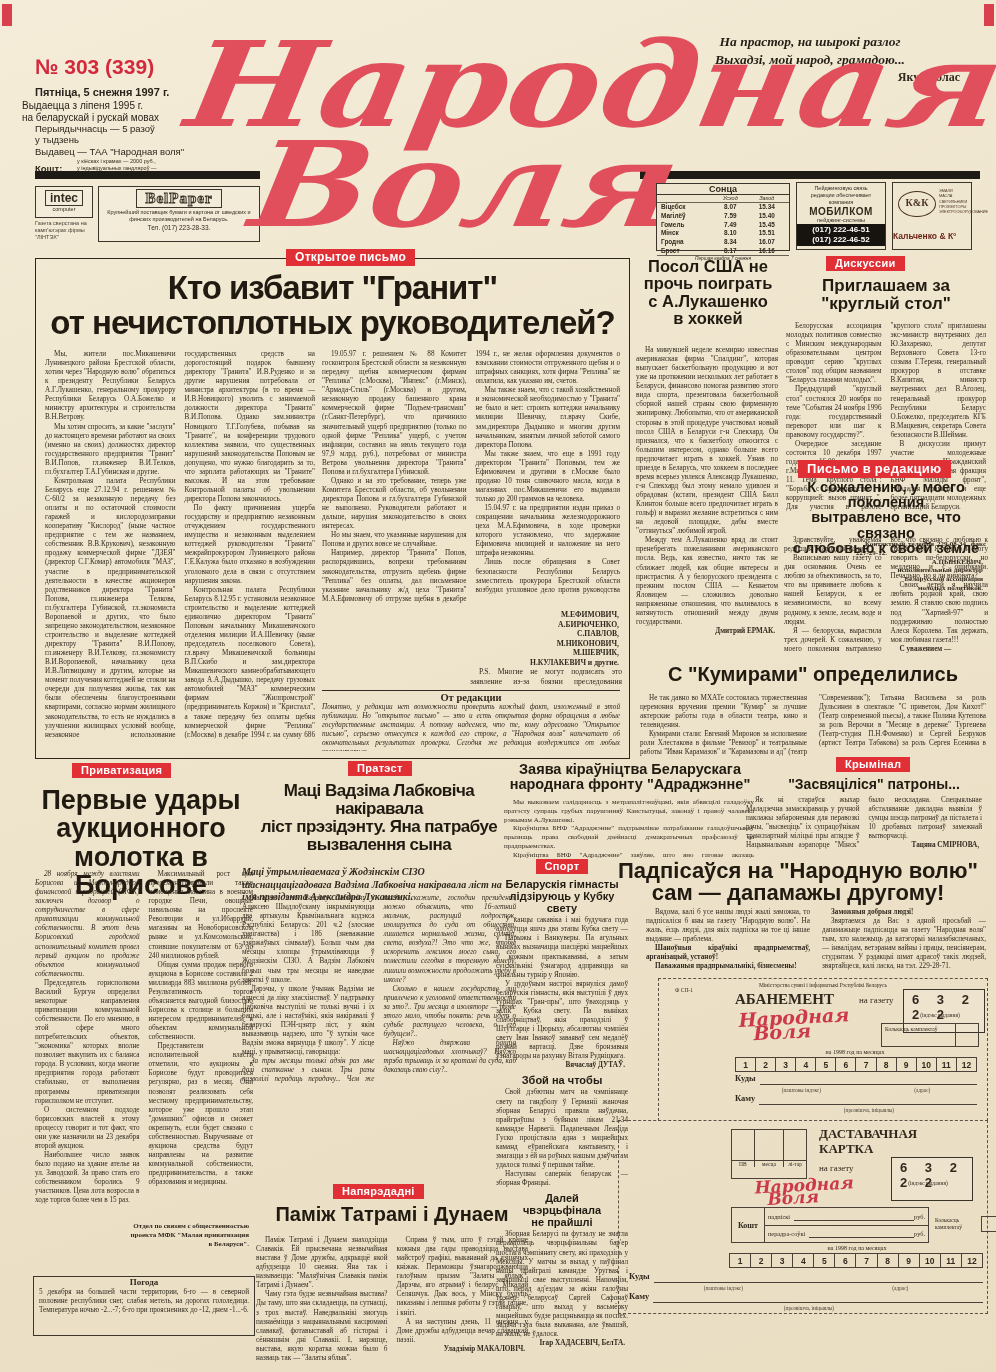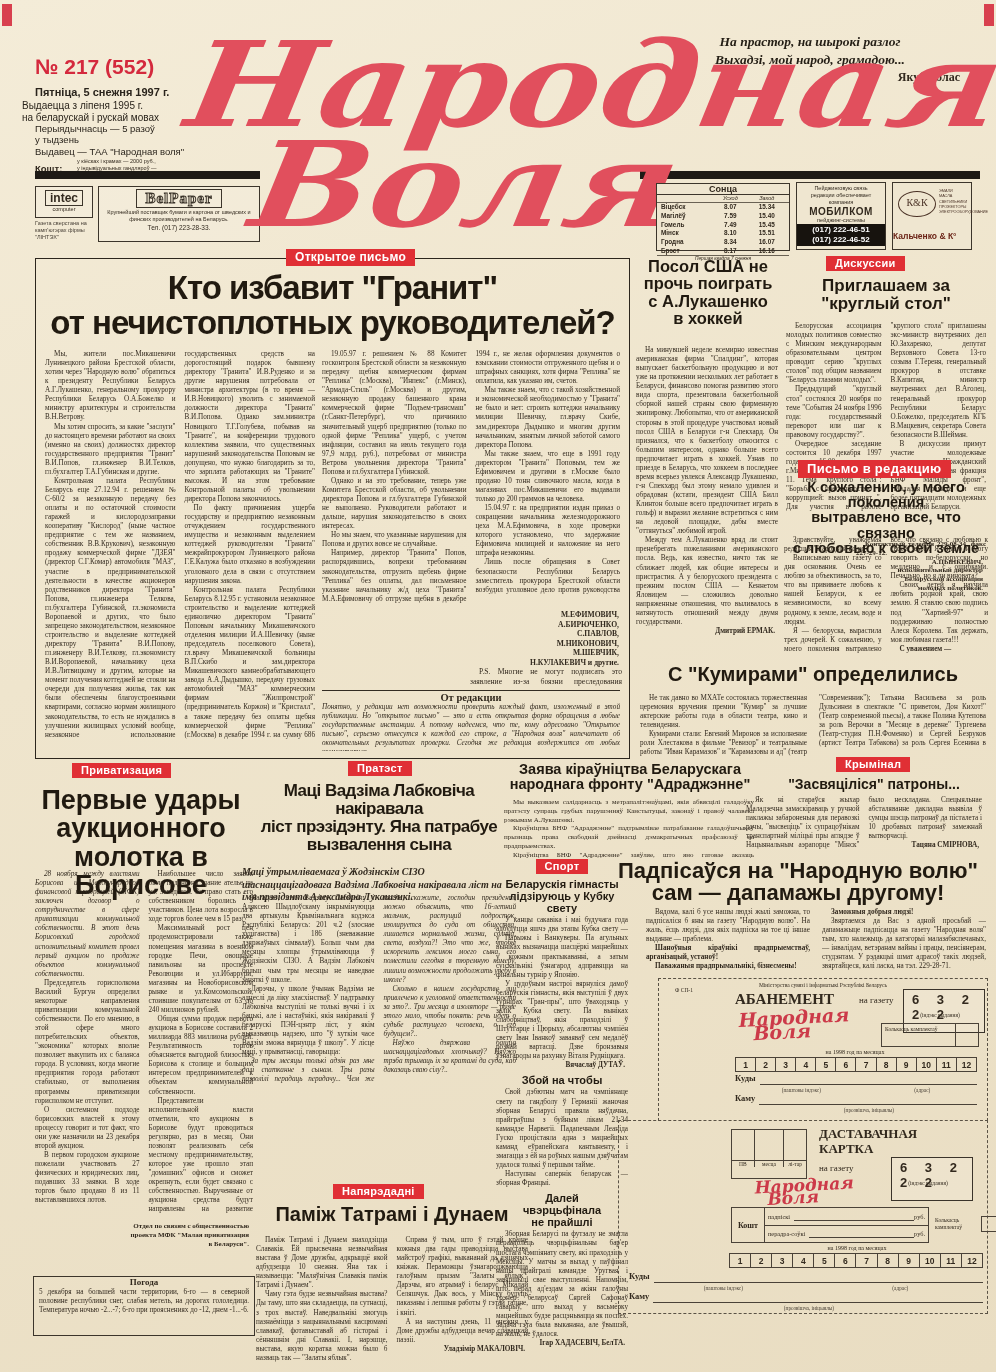--- a/index.html
+++ b/index.html
@@ -43,21 +43,21 @@
   .subhl{font:700 11px "Liberation Sans",sans-serif;text-align:center;line-height:1.1;color:#211a10;margin:4px 0 2px}
 </style>
 </head>
 <body>
 
 <div class="page">
 
   <div class="abs regmark" style="left:2px;top:4px"></div>
   <div class="abs regmark" style="left:984px;top:4px"></div>
 
-  <div class="abs sans" style="left:35px;top:55px;font-size:21px;font-weight:800;color:#d4293d">№ 217 (552)</div>
+  <div class="abs sans" style="left:35px;top:55px;font-size:21px;font-weight:800;color:#d4293d">№ 303 (339)</div>
   <div class="abs sans" style="left:35px;top:86px;font-size:11px;font-weight:700;color:#2a241c">Пятніца, 5 снежня 1997 г.</div>
   <div class="abs sans" style="left:22px;top:100px;font-size:10px;line-height:1.2;color:#2a241c">
     <span>Выдаецца з ліпеня 1995 г.</span><br>
     <span>на беларускай і рускай мовах</span>
   </div>
   <div class="abs sans prelines" style="left:35px;top:123px;font-size:9.5px;line-height:1.2;color:#2a241c">Перыядычнасць — 5 разоў
 у тыдзень</div>
   <div class="abs sans" style="left:35px;top:146px;font-size:9.5px;color:#2a241c">Выдавец — ТАА "Народная воля"</div>
   <div class="abs" style="left:35px;top:158px">
     <span class="sans" style="font-size:9.5px;font-weight:700">Кошт:</span>
@@ -134,21 +134,21 @@
     <div class="tiny sans prelines" style="padding-top:2px">Пейджинговую связь
 редакции обеспечивает
 компания</div>
     <div class="sans" style="font-size:10px;font-weight:800;letter-spacing:.5px">МОБИЛКОМ</div>
     <div class="tiny sans">пейджинг-системы</div>
     <div class="sans prelines" style="background:#17130e;color:#fff;font-weight:700;font-size:8px;line-height:1.25;padding:1px 4px">(017) 222-46-51
 (017) 222-46-52</div>
   </div>
 
   <div class="abs adbox" style="left:892px;top:182px;width:78px;height:66px;z-index:6;background:#efe6d0">
-    <div class="abs" style="left:5px;top:8px;width:36px;height:24px;border:1.5px solid #4a3226;border-radius:50%;text-align:center;font-weight:400;font-size:10px;line-height:22px;color:#4a3226">К&amp;К</div>
+    <div class="abs" style="left:5px;top:8px;width:36px;height:24px;border:1.5px solid #4a3226;border-radius:50%;text-align:center;font-weight:700;font-size:10px;line-height:22px;color:#4a3226">К&amp;К</div>
     <div class="abs prelines sans" style="left:46px;top:6px;width:30px;font-size:3.8px;line-height:1.4;color:#4a3226">ЭМАЛИ
 МАСЛА
 СВЕТИЛЬНИКИ
 ПРОЖЕКТОРЫ
 ЭЛЕКТРООБОРУДОВАНИЕ</div>
     <div class="abs sans" style="left:0;top:48px;width:78px;text-align:left;font-weight:800;font-size:8.5px;color:#6b2417">Кальченко &amp; К°</div>
   </div>
 
   <div class="abs mainbox" style="left:35px;top:258px;width:593px;height:499px">
     <div class="abs rlabel" style="left:250px;top:-10px;font-size:12px">Открытое письмо</div>
@@ -258,21 +258,20 @@
     </div>
 
   <div class="abs rlabel" style="left:72px;top:763px">Приватизация</div>
   <div class="abs hl prelines" style="left:38px;top:786px;width:206px;font-size:27px">Первые удары
 аукционного
 молотка в Борисове</div>
   <div class="abs body7 cols2" style="left:35px;top:870px;width:218px;height:350px">
       <p class="para ital">28 ноября между властями Борисова и Международной финансовой корпорацией (МФК) заключен договор о сотрудничестве в сфере приватизации коммунальной собственности. В этот день Борисовский городской исполнительный комитет провел первый аукцион по продаже объектов коммунальной собственности.</p>
       <p class="para">Председатель горисполкома Василий Бургун определил некоторые направления приватизации коммунальной собственности. По его мнению, в этой сфере много потребительских объектов, "экономика" которых вполне позволяет выкупить их с баланса города. В условиях, когда многие предприятия города работают стабильно, от выполнения программы приватизации горисполком не отступит.</p>
       <p class="para">О системном подходе борисовских властей к этому процессу говорит и тот факт, что они уже назначили на 23 декабря второй аукцион.</p>
-      <p class="para">В первом городском аукционе пожелали участвовать 27 физических и юридических лиц, подавших 33 заявки. В ходе торгов было продано 8 из 11 выставлявшихся лотов.</p>
       <p class="para">Наибольшее число заявок было подано на здание ателье на ул. Заводской. За право стать его собственником боролись 9 участников. Цена лота возросла в ходе торгов более чем в 15 раз.</p>
       <p class="para">Максимальный рост цен продемонстрировали также помещения магазина в военном городке Печи, овощные павильоны на проспекте Революции и ул.Ибаррури, магазины на Новоборисовском рынке и ул.Комсомольской, стоившие покупателям от 63 до 240 миллионов рублей.</p>
       <p class="para">Общая сумма продаж первого аукциона в Борисове составила 2 миллиарда 883 миллиона рублей. Результативность торгов объясняется выгодной близостью Борисова к столице и большим интересом предпринимателей к объектам коммунальной собственности.</p>
       <p class="para">Представители исполнительной власти отметили, что аукционы в Борисове будут проводиться регулярно, раз в месяц. Они позволят реализовать себя местному предпринимательству, которое уже прошло этап "домашних" офисов и сможет окрепнуть, если будет связано с собственностью. Вырученные от аукциона средства будут направлены на развитие коммунальной собственности, предпринимательства, а также образования и медицины.</p>
     </div>
   <div class="abs body7" style="left:128px;top:1222px;width:124px;font-size:7px">
       <p class="para sign">Отдел по связям с общественностью проекта МФК "Малая приватизация в Беларуси".</p>
     </div>
 
   <div class="abs" style="left:33px;top:1276px;width:220px;height:58px;border:1.2px solid #3c352b">

